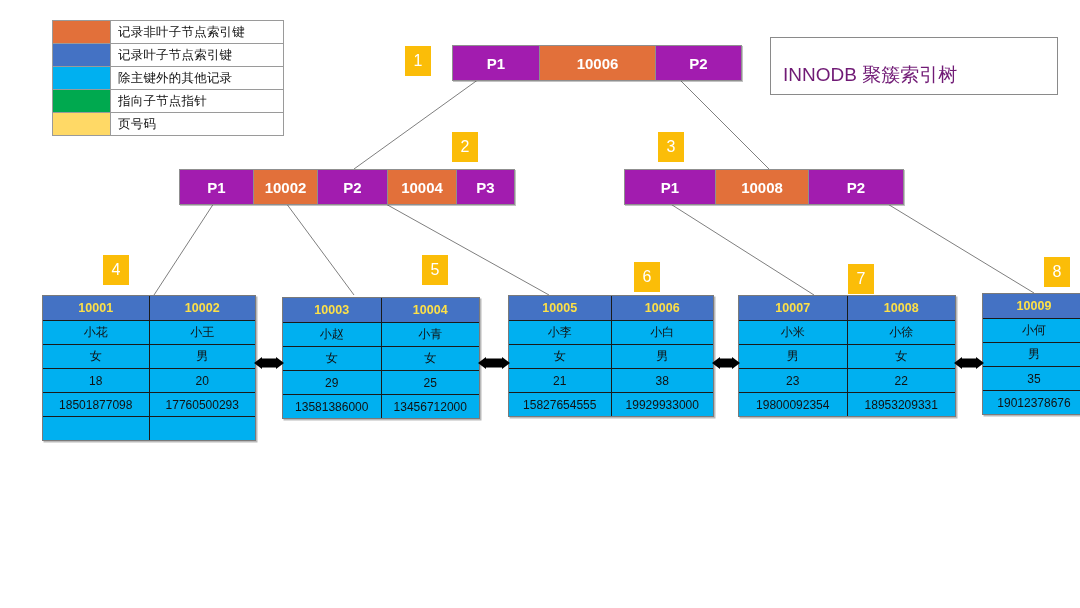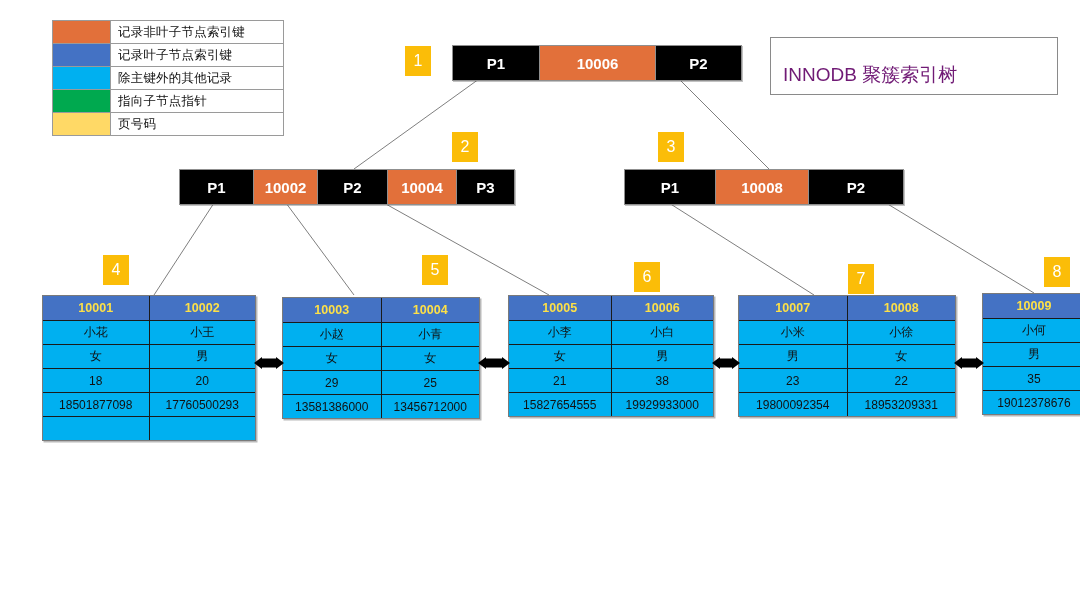--- a/index.html
+++ b/index.html
@@ -97,21 +97,21 @@
     display: flex;
     align-items: center;
     justify-content: center;
     color: #ffffff;
     font-size: 15px;
     font-weight: bold;
     box-sizing: border-box;
     height: 100%;
     white-space: nowrap;
   }
-  .cell.ptr  { background: #000000; }
+  .cell.ptr  { background: #a21caf; }
   .cell.key  { background: #E2703A; }
   .cell + .cell { border-left: 1px solid #8f8f8f; }
 
   
   .badge {
     position: absolute;
     width: 26px;
     height: 30px;
     background: #FBBD08;
     color: #ffffff;

